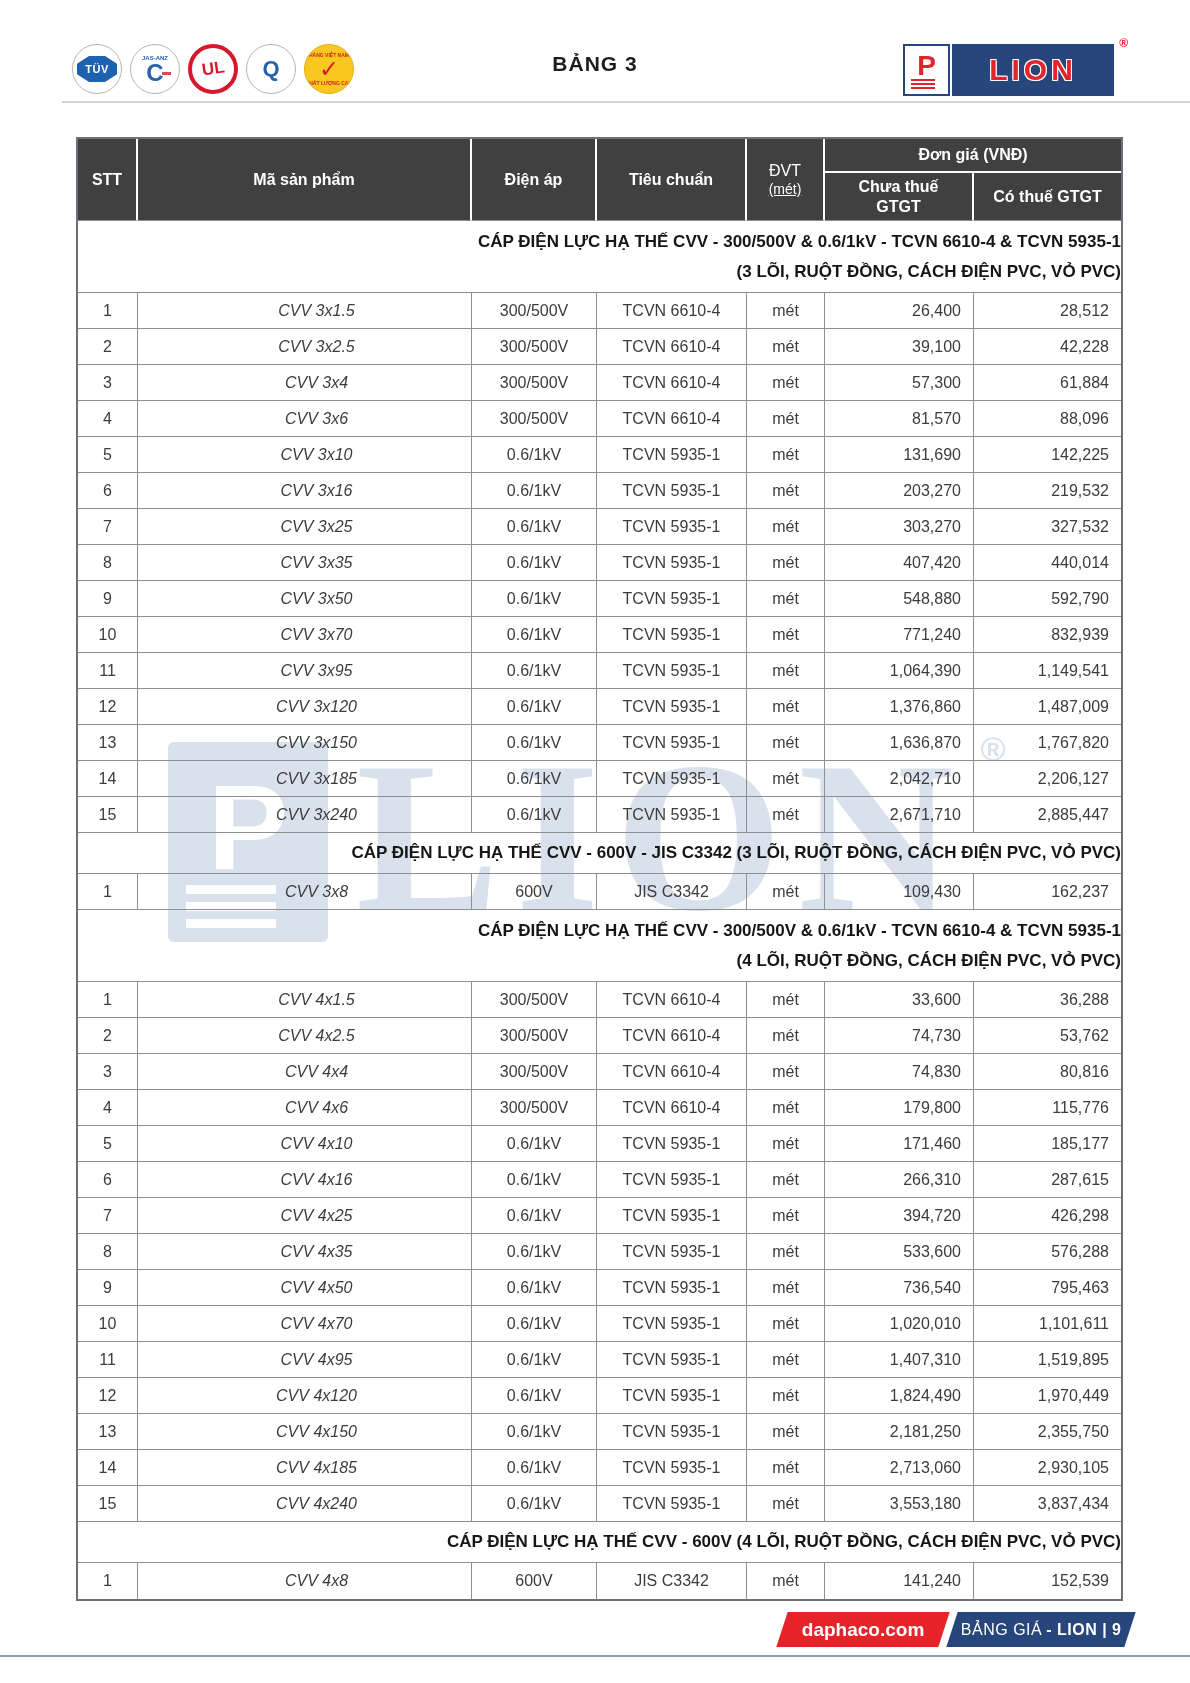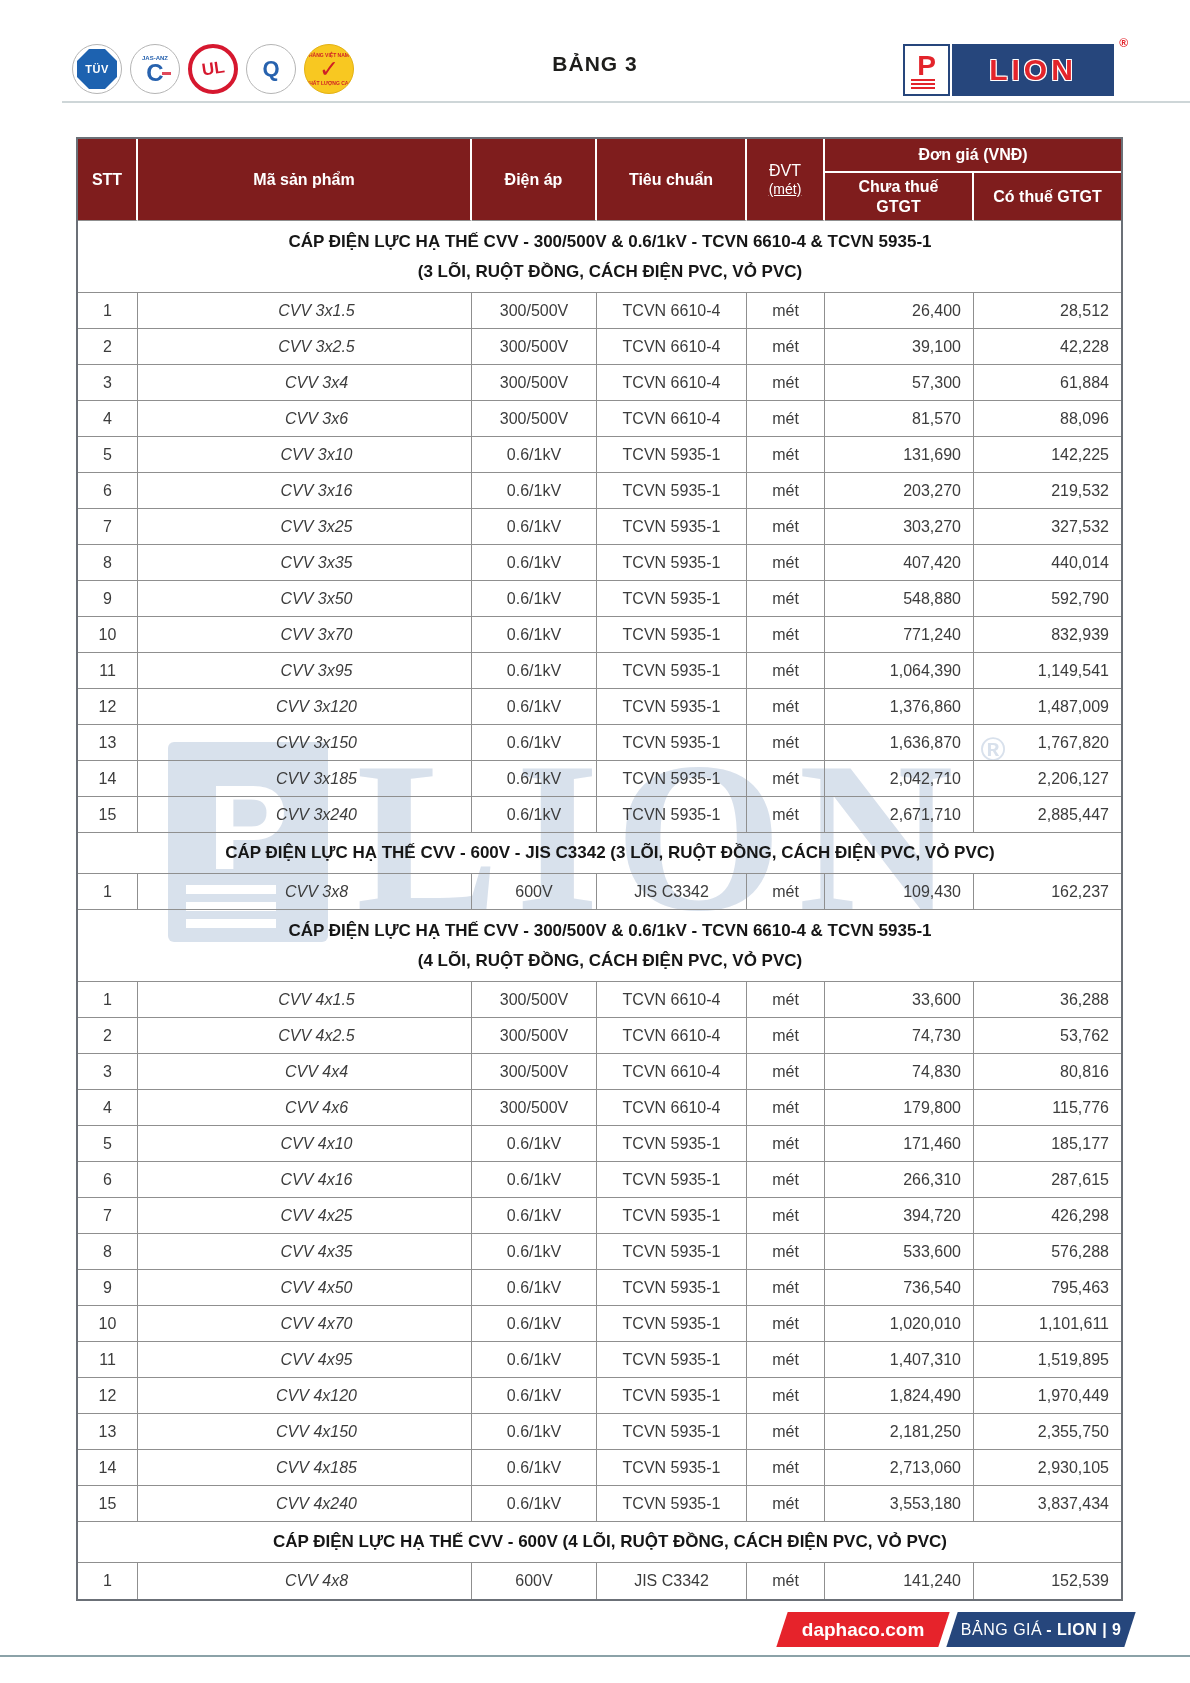--- a/index.html
+++ b/index.html
@@ -12,21 +12,21 @@
 
   
   .cert-logos { position:absolute; left:72px; top:44px; display:flex; gap:8px; }
   .cert-logo {
     width:50px; height:50px; border-radius:50%; border:1px solid #b5b5b5;
     display:flex; flex-direction:column; align-items:center; justify-content:center;
     background:#fff; overflow:hidden; position:relative;
   }
   .cert-logo .tiny { font-size:6px; font-weight:bold; color:#2762ae; line-height:7px; }
   .logo-tuv .oct {
-    width:40px; height:40px; background:#1d62b0; border-radius:8px;
+    width:40px; height:26px; background:#1d62b0; border-radius:8px;
     display:flex; align-items:center; justify-content:center;
     clip-path:polygon(30% 0,70% 0,100% 30%,100% 70%,70% 100%,30% 100%,0 70%,0 30%);
   }
   .logo-tuv .oct span { color:#fff; font-size:11px; font-weight:bold; letter-spacing:.5px; }
   .logo-jas .glyph { font-size:24px; font-weight:bold; color:#2762ae; line-height:22px; }
   .logo-jas .dash { position:absolute; right:8px; top:27px; width:9px; height:3px; background:#e0485a; }
   .logo-ul { border:4px solid #d6182f; }
   .logo-ul .glyph { font-size:17px; font-weight:bold; color:#d6182f; transform:rotate(-8deg); }
   .logo-q .glyph { font-size:22px; font-weight:bold; color:#2762ae; }
   .logo-hvnclc { background:#f8c821; border-color:#e3b113; }
@@ -80,37 +80,37 @@
     position:absolute; left:642px; top:1492px; z-index:3; opacity:.5;
     font-size:47px; font-weight:bold; color:#6f6f6f; letter-spacing:1px;
   }
 
   
   .price-table {
     position:absolute; left:76px; top:137px; width:1043px; z-index:1;
     border-collapse:separate; border-spacing:0; table-layout:fixed;
     border:2px solid #6b7077; background:transparent;
   }
-  .price-table thead th { background:#7f1d1d; color:#fff; font-weight:bold; font-size:16px; vertical-align:middle;margin-top:44px; }
+  .price-table thead th { background:#404040; color:#fff; font-weight:bold; font-size:16px; vertical-align:middle;margin-top:44px; }
   .price-table thead th { border-right:2px solid #fefefe; border-bottom:1px solid #8f8f8f; }
   .price-table thead tr:first-child th:last-child,
   .price-table thead tr:last-child th:last-child { border-right:none; }
   .th-price-group { height:34px; border-bottom:2px solid #fefefe !important; font-size:17px; }
   .th-ex,.th-inc { height:48px; padding:0 14px; line-height:20px; }
   .unit-main { font-weight:normal; }
   .unit-sub { font-weight:normal; font-size:14px; margin-top:1px;text-decoration:underline; }
 
   .price-table td { vertical-align:middle; font-size:16px; color:#3c3c3c;
     border-right:1px solid #8f8f8f; border-bottom:1px solid #8f8f8f; background:transparent; }
   .price-table td:last-child { border-right:none; }
   .price-table tr:last-child td { border-bottom:none; }
 
   .section-row td {
     height:41px; font-size:17px; font-weight:bold; color:#161616;
-    text-align:center; padding-left:21px; line-height:30px;
+    text-align:right; padding-left:21px; line-height:30px;
   }
   .section-row.two-line td { height:72px; }
   .data-row td { height:36px; text-align:center; }
   .data-row td.c1 { text-align:center; padding-left:24px;font-style:italic; }
   .data-row td.c5,.data-row td.c6 { text-align:right; padding-right:12px; }
 
   
   .footer-badges { position:absolute; top:1612px; left:782px; height:35px; z-index:2; }
   .badge { position:absolute; top:0; height:35px; display:flex; align-items:center; justify-content:center; }
   .badge-red { left:0; width:162px; background:#e6232b; transform:skewX(-18deg); }

